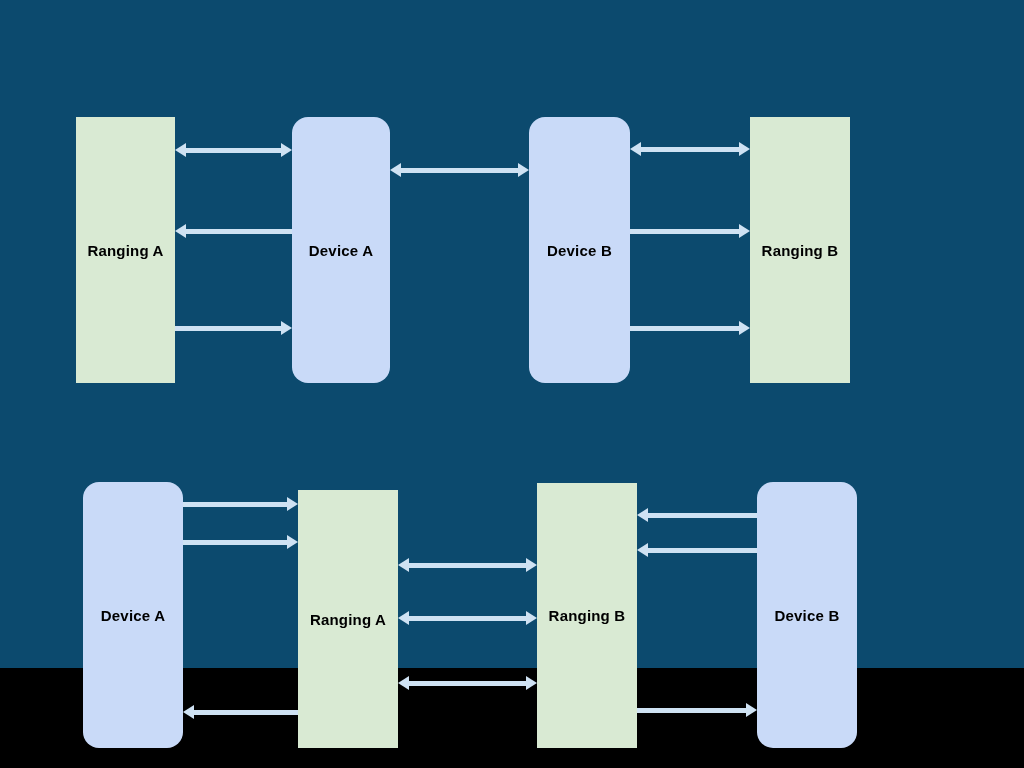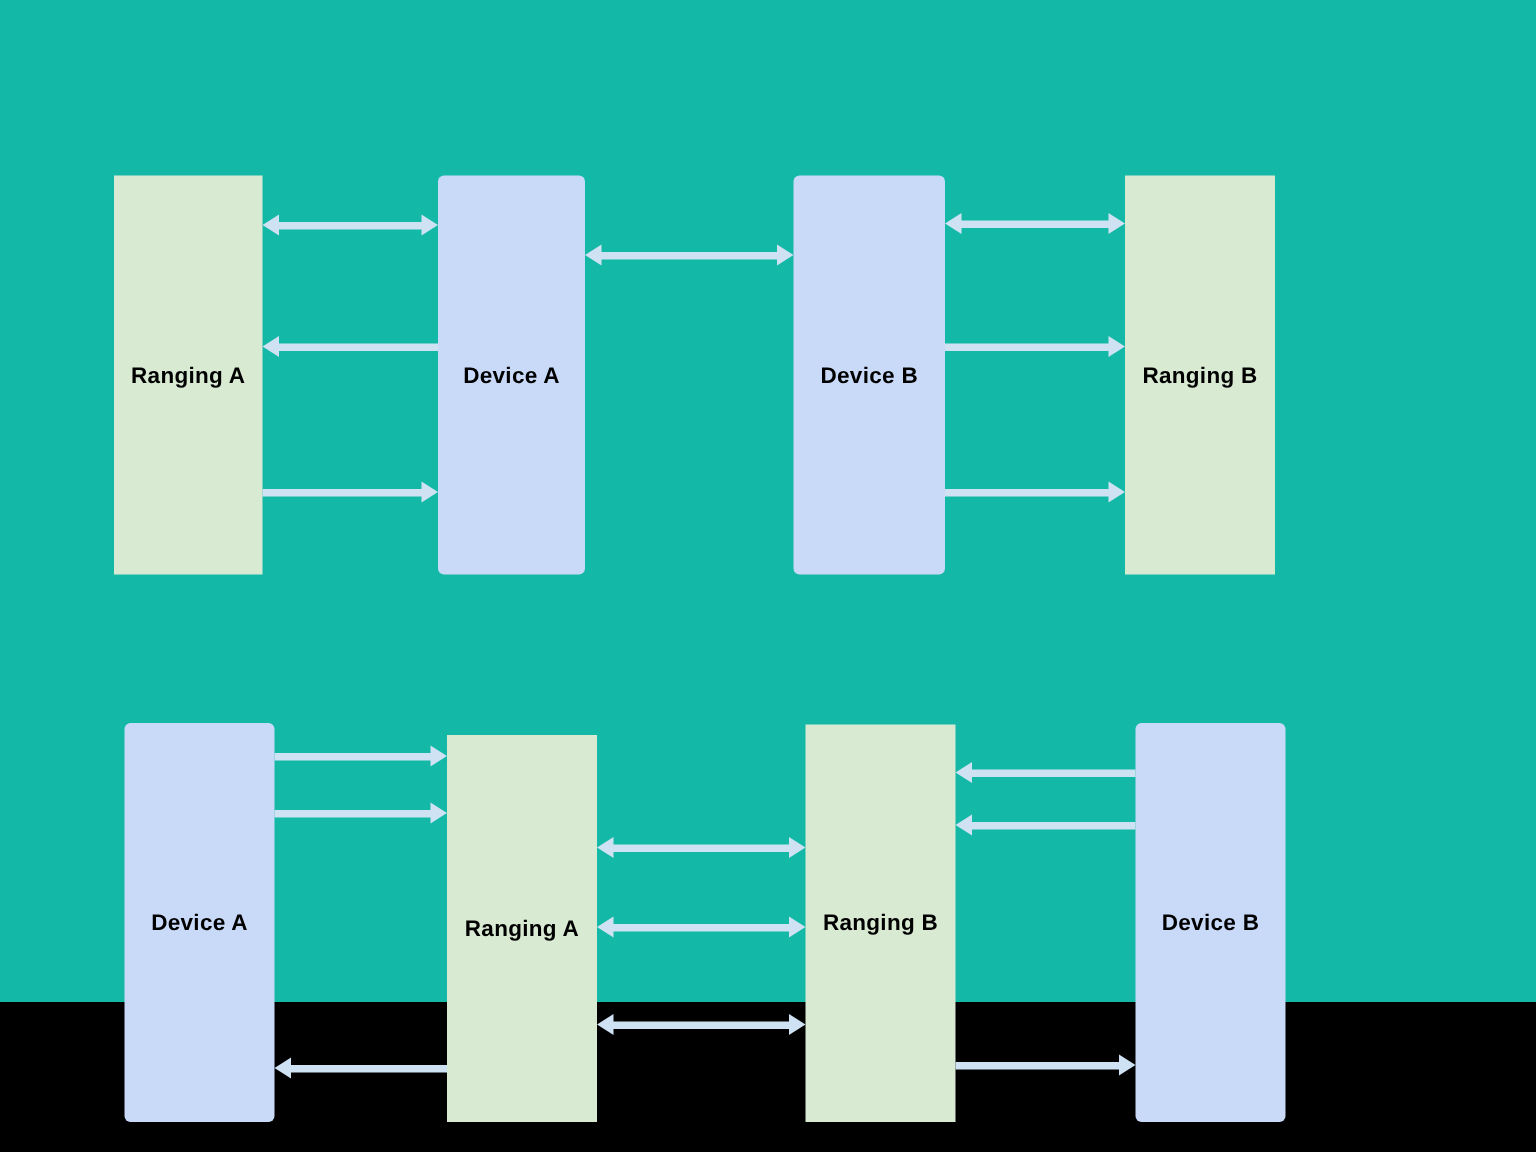--- a/index.html
+++ b/index.html
@@ -8,31 +8,31 @@
     background: #000000;
     width: 1024px;
     height: 768px;
     overflow: hidden;
     font-family: "Liberation Sans", sans-serif;
   }
   .canvas {
     position: relative;
     width: 1024px;
     height: 668px;
-    background: #14b8a6;
+    background: #0c4a6e;
   }
   .box {
     position: absolute;
     display: flex;
     align-items: center;
     justify-content: center;
     box-sizing: border-box;
   }
   .box.green { background: #d9ead3; }
-  .box.blue  { background: #c9daf8; border-radius: 4px; }
+  .box.blue  { background: #c9daf8; border-radius: 16px; }
   .box-label {
     font-size: 15px;
     font-weight: bold;
     color: #000000;
     letter-spacing: 0.2px;
     white-space: nowrap;
   }
   
   .arrow {
     position: absolute;

